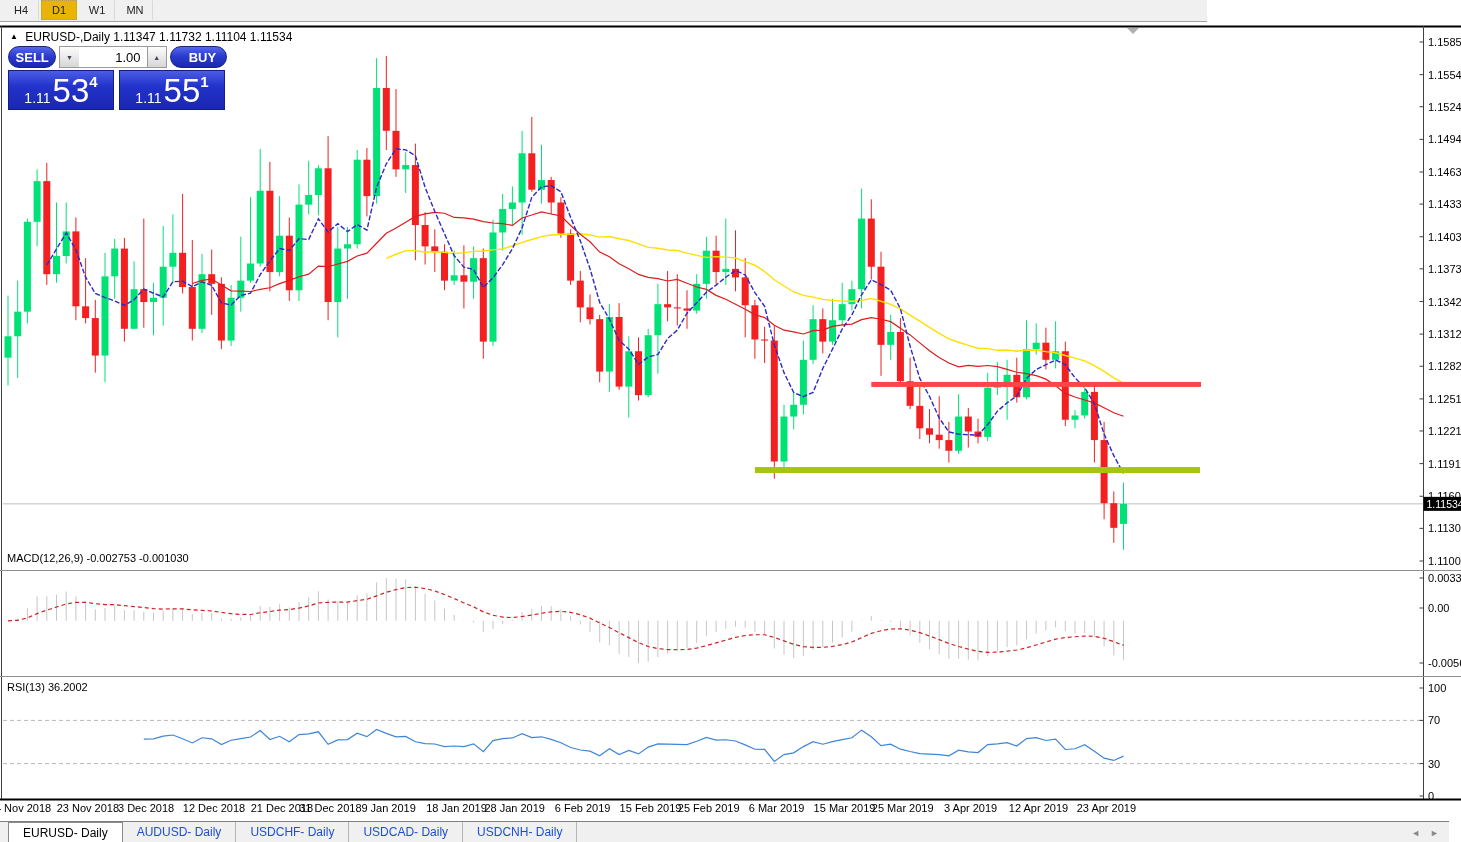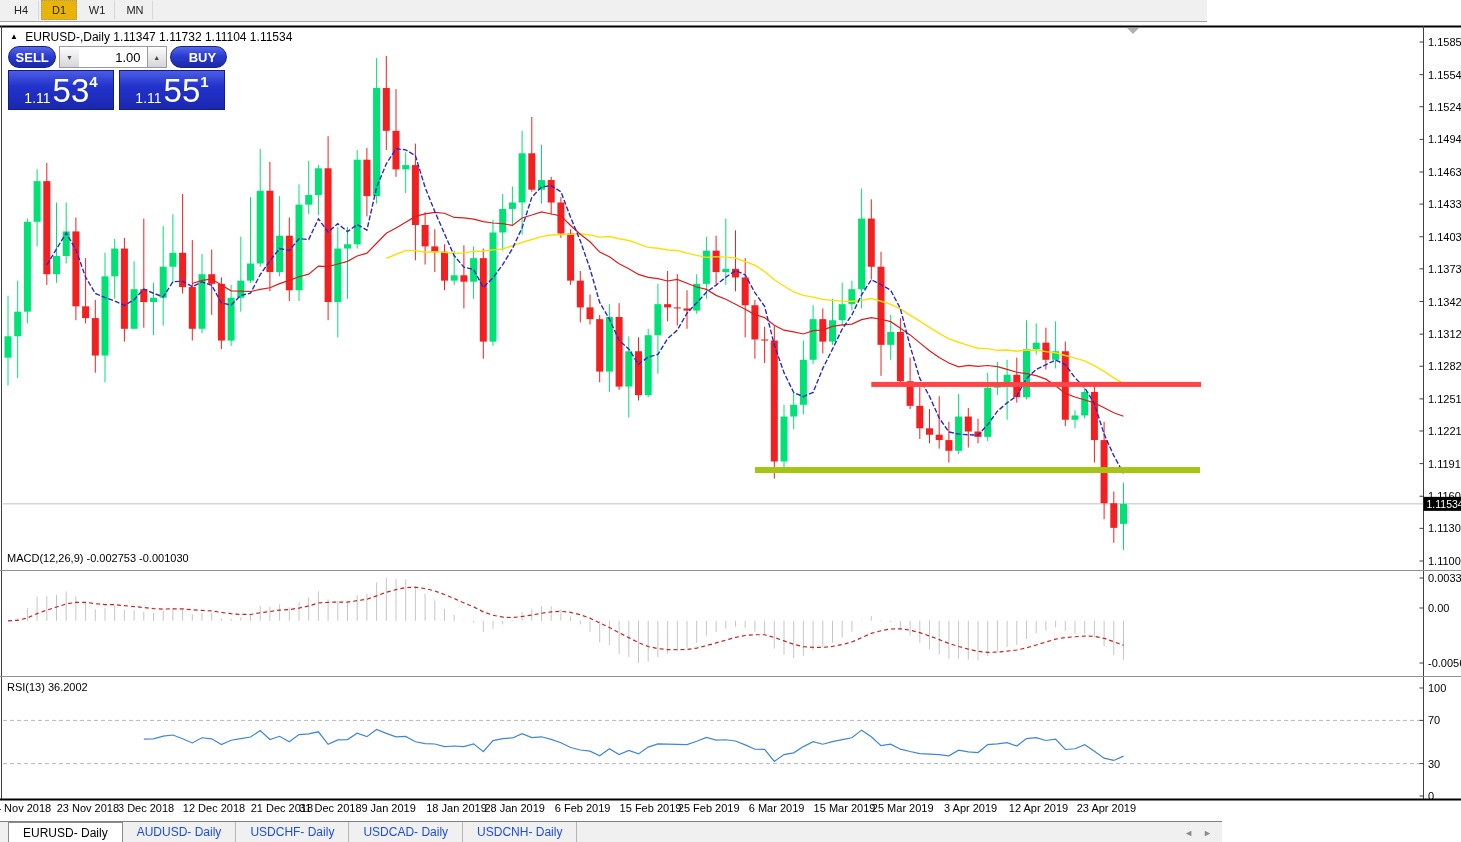--- a/index.html
+++ b/index.html
@@ -28,21 +28,21 @@
   .price-panel{width:106px;height:40px;background:linear-gradient(180deg,#4b5de4 0%,#2233cc 40%,#1b27b0 100%);
     border:1px solid #141d86;color:#fff;display:flex;align-items:flex-end;justify-content:center;
     padding-bottom:3px;box-sizing:border-box;cursor:pointer;}
   .price-panel+.price-panel{margin-left:5px;}
   .pp-prefix{font-size:14px;font-weight:normal;margin-right:2px;line-height:16px;}
   .pp-big{font-size:33px;font-weight:normal;line-height:30px;}
   .pp-sup{font-size:15px;font-weight:bold;align-self:flex-start;margin-top:2px;}
   .ind-label{position:absolute;font-size:11px;color:#000;z-index:5;}
   .macd-label{left:7px;top:552px;}
   .rsi-label{left:7px;top:681px;}
-  .tabbar{position:absolute;left:0;top:821px;width:1222px;height:21px;background:#f0f0f0;
+  .tabbar{position:absolute;left:0;top:821px;width:1449px;height:21px;background:#f0f0f0;
     border-top:1px solid #808080;display:flex;align-items:stretch;overflow:hidden;}
   .tab{font-size:12px;color:#1d4ed8;padding:3px 14px 0 14px;white-space:nowrap;cursor:pointer;
     border-right:1px solid #b5b5b5;}
   .tab.active{background:#fff;border:1px solid #8a8a8a;border-bottom:none;color:#000;margin-left:8px;}
   .tab-arrows{margin-left:auto;display:flex;align-items:center;gap:10px;padding-right:10px;
     color:#8a8a8a;font-size:9px;}
   .tab-arrows span{cursor:pointer;}
   #chart-svg{position:absolute;left:0;top:0;z-index:1;}
 </style>
 </head>

